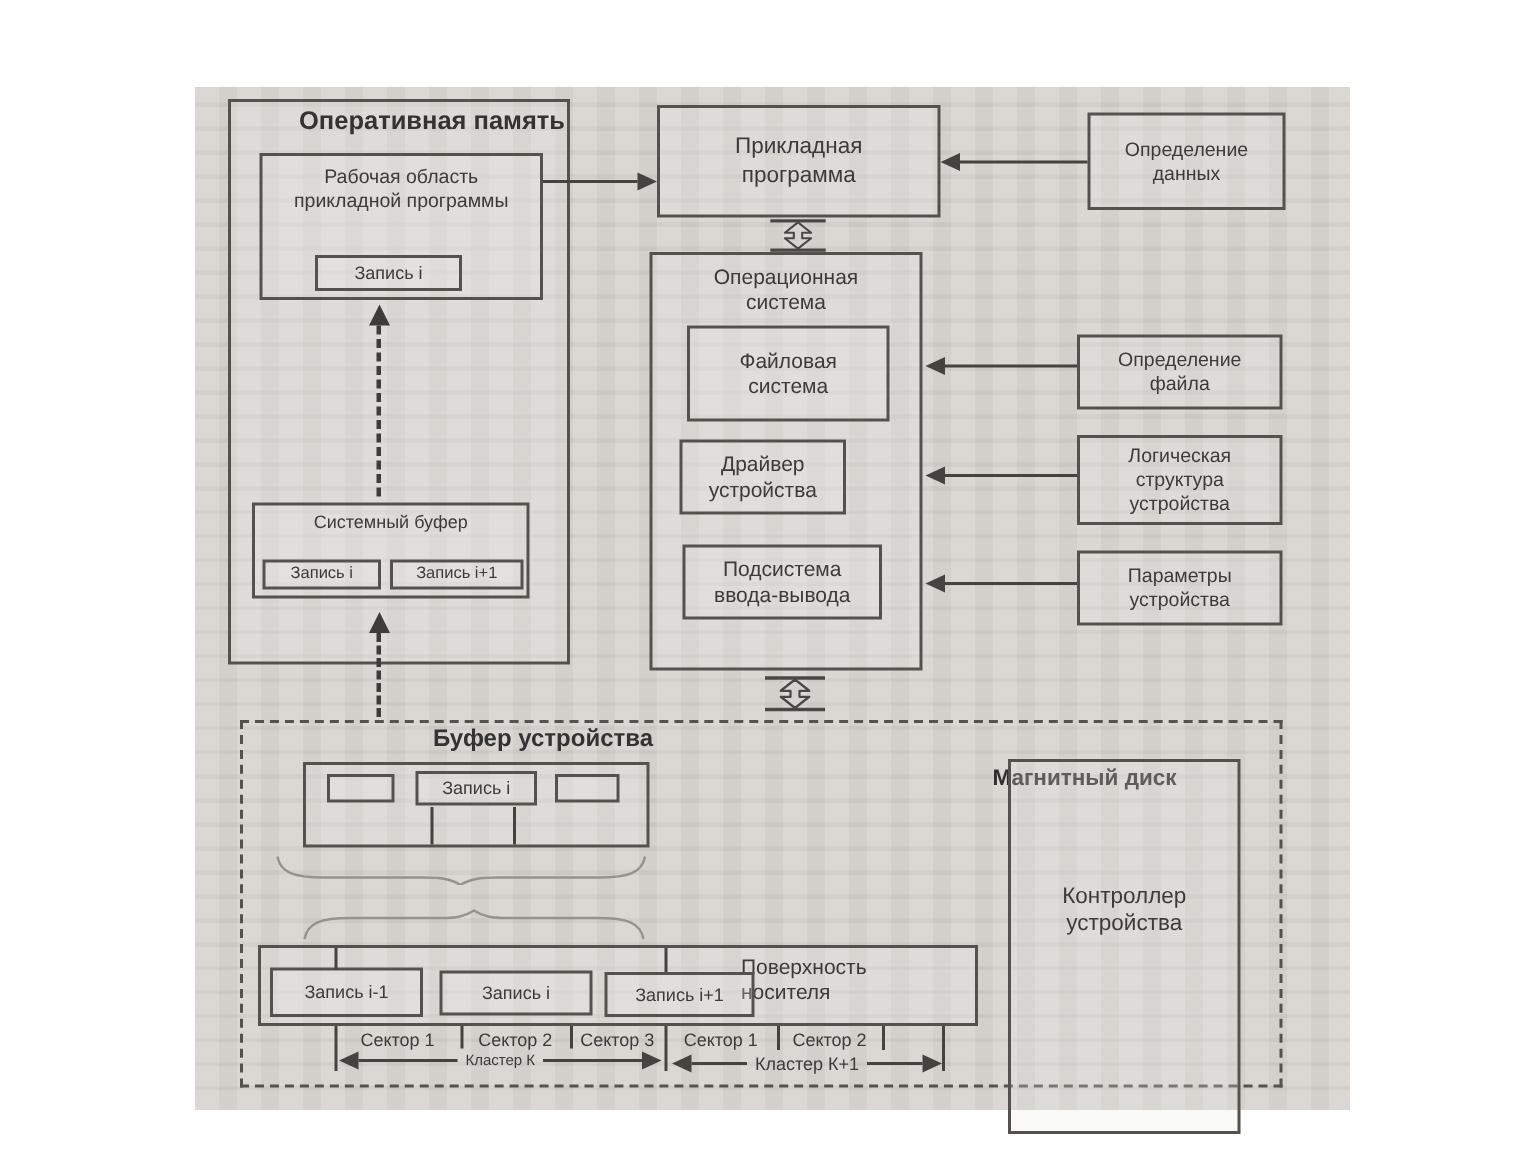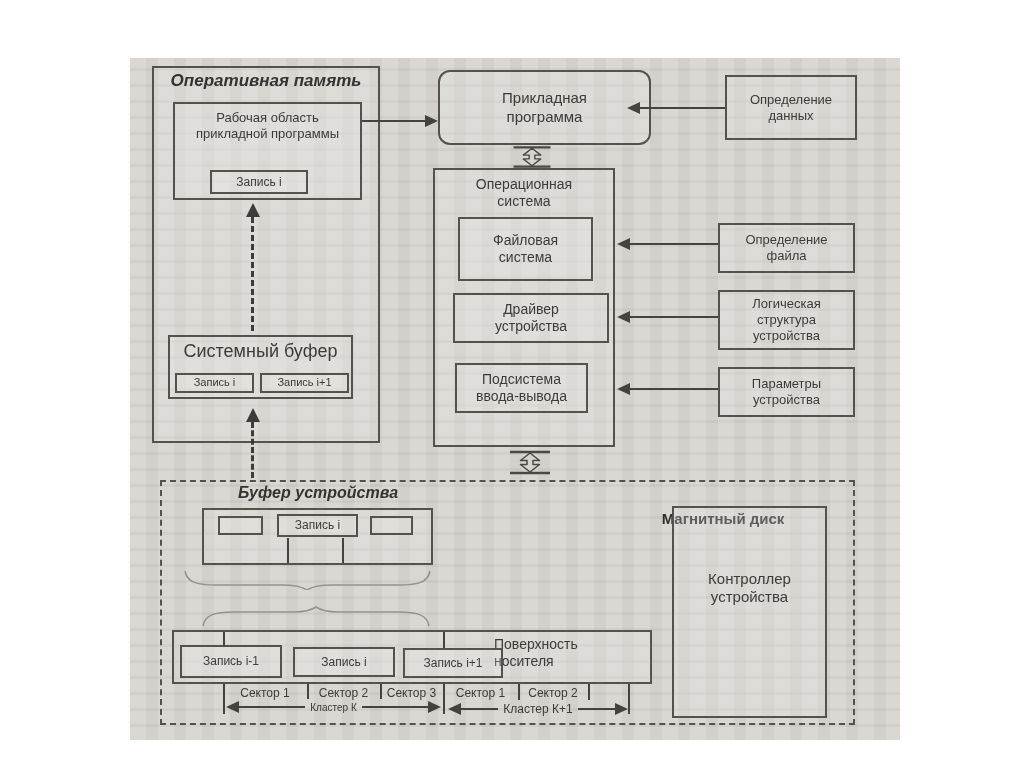--- a/index.html
+++ b/index.html
@@ -22,21 +22,21 @@
   .head-r{width:0;height:0;border-top:6px solid transparent;border-bottom:6px solid transparent;border-left:13px solid #45433f;}
   .dasharrow{position:absolute;width:14px;}
   .dasharrow .head{width:0;height:0;border-left:7px solid transparent;border-right:7px solid transparent;border-bottom:14px solid #3e3c38;}
   .dasharrow .shaft{margin-left:5px;width:0;border-left:3px dashed #3e3c38;}
   .tick{position:absolute;width:0;border-left:2px solid #45433f;}
   .seclbl{position:absolute;font-size:12px;color:#3b3b3b;text-align:center;white-space:nowrap;}
   .cluster{position:absolute;display:flex;align-items:center;height:14px;color:#3b3b3b;}
   .cluster .ln{flex:1;height:0;border-top:2px solid #45433f;}
   .cluster .txt{padding:0 5px;font-size:10px;white-space:nowrap;}
   .cluster .txt.small{font-size:12px;}
-  .italic-hdr{font-style:italic;font-weight:700;color:#333;}
+  .italic-hdr{font-weight:700;color:#333;padding-left:44px;}
   svg{display:block;}
 </style>
 </head>
 <body>
 
 <div id="page">
 
   <div id="scan">
 
     <div class="box" style="left:22px;top:8px;width:228px;height:377px;">
@@ -44,52 +44,52 @@
     </div>
     <div class="box" style="left:43px;top:44px;width:189px;height:98px;">
       <span class="toplbl" style="margin-top:6px;font-size:13px;text-align:center;">Рабочая область
 прикладной программы</span>
       <div class="box flexc" style="left:35px;top:66px;width:98px;height:24px;">
         <span class="lbl" style="font-size:12px;">Запись i</span>
       </div>
     </div>
 
     <div class="box" style="left:38px;top:277px;width:185px;height:64px;">
-      <span class="toplbl" style="margin-top:4px;font-size:18px;">Системный буфер</span>
+      <span class="toplbl" style="margin-top:4px;font-size:12px;">Системный буфер</span>
       <div class="box flexc" style="left:5px;top:36px;width:79px;height:20px;">
         <span class="lbl" style="font-size:11px;">Запись i</span>
       </div>
       <div class="box flexc" style="left:90px;top:36px;width:89px;height:20px;">
         <span class="lbl" style="font-size:11px;">Запись i+1</span>
       </div>
     </div>
 
     <div class="dasharrow" style="left:116px;top:145px;">
       <div class="head"></div>
       <div class="shaft" style="height:114px;"></div>
     </div>
     <div class="dasharrow" style="left:116px;top:350px;">
       <div class="head"></div>
       <div class="shaft" style="height:56px;"></div>
     </div>
 
-    <div class="box flexc" style="left:308px;top:12px;width:213px;height:75px;border-radius:12px;">
+    <div class="box flexc" style="left:308px;top:12px;width:189px;height:75px;">
       <span class="lbl" style="font-size:15px;">Прикладная
 программа</span>
     </div>
 
     <div class="box" style="left:303px;top:110px;width:182px;height:279px;">
       <span class="toplbl" style="margin-top:6px;font-size:14px;">Операционная
 система</span>
     </div>
     <div class="box flexc" style="left:328px;top:159px;width:135px;height:64px;">
       <span class="lbl" style="font-size:14px;">Файловая
 система</span>
     </div>
-    <div class="box flexc" style="left:323px;top:235px;width:156px;height:50px;">
+    <div class="box flexc" style="left:323px;top:235px;width:111px;height:50px;">
       <span class="lbl" style="font-size:14px;">Драйвер
 устройства</span>
     </div>
     <div class="box flexc" style="left:325px;top:305px;width:133px;height:50px;">
       <span class="lbl" style="font-size:14px;">Подсистема
 ввода-вывода</span>
     </div>
 
     <div class="box flexc" style="left:595px;top:17px;width:132px;height:65px;">
       <span class="lbl" style="font-size:13px;">Определение
@@ -163,21 +163,21 @@
       </svg>
     </div>
     <div style="position:absolute;left:70px;top:547px;">
       <svg width="232" height="24" viewBox="0 0 232 24">
         <path d="M3 21 C5 10 14 7 34 7 L94 7 C104 7 110 6 116 2 C122 6 128 7 138 7 L198 7 C218 7 227 10 229 21" stroke="#96938e" stroke-width="1.6" fill="none"></path>
       </svg>
     </div>
 
     <div style="position:absolute;left:498px;top:452px;width:190px;text-align:center;font-weight:700;font-size:15px;color:#2f2f2f;">Магнитный диск</div>
 
-    <div class="box flexc" style="left:542px;top:448px;width:155px;height:212px;padding-bottom:48px;">
+    <div class="box flexc" style="left:542px;top:448px;width:155px;height:250px;padding-bottom:48px;">
       <span class="lbl" style="font-size:15px;">Контроллер
 устройства</span>
     </div>
 
     <div class="box" style="left:42px;top:572px;width:480px;height:54px;">
       <span class="lbl" style="position:absolute;left:320px;top:4px;width:152px;font-size:14px;">Поверхность
 носителя</span>
       <div class="box flexc" style="left:6px;top:13px;width:102px;height:33px;">
         <span class="lbl" style="font-size:12px;">Запись i-1</span>
       </div>

